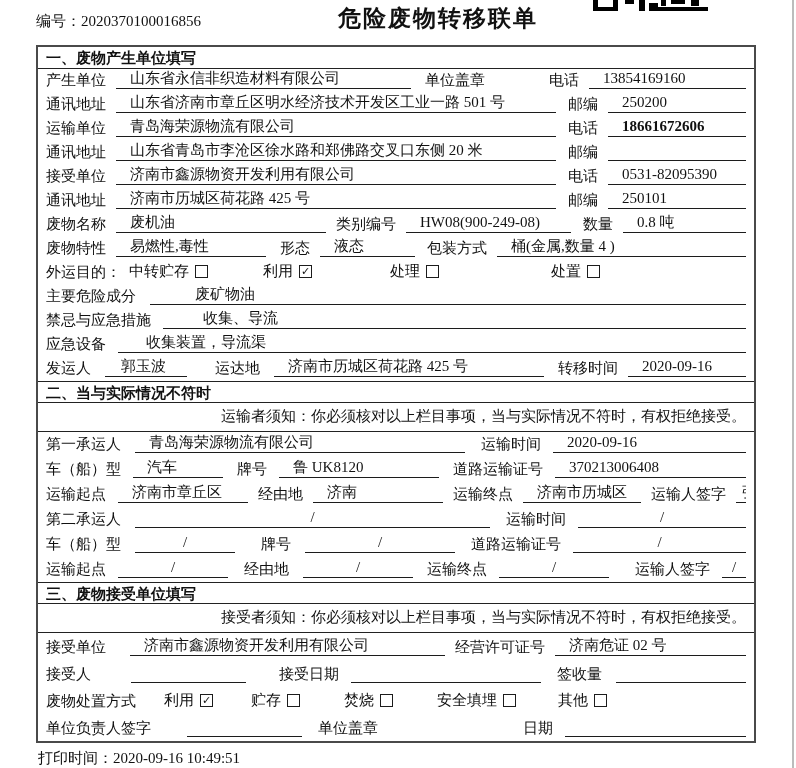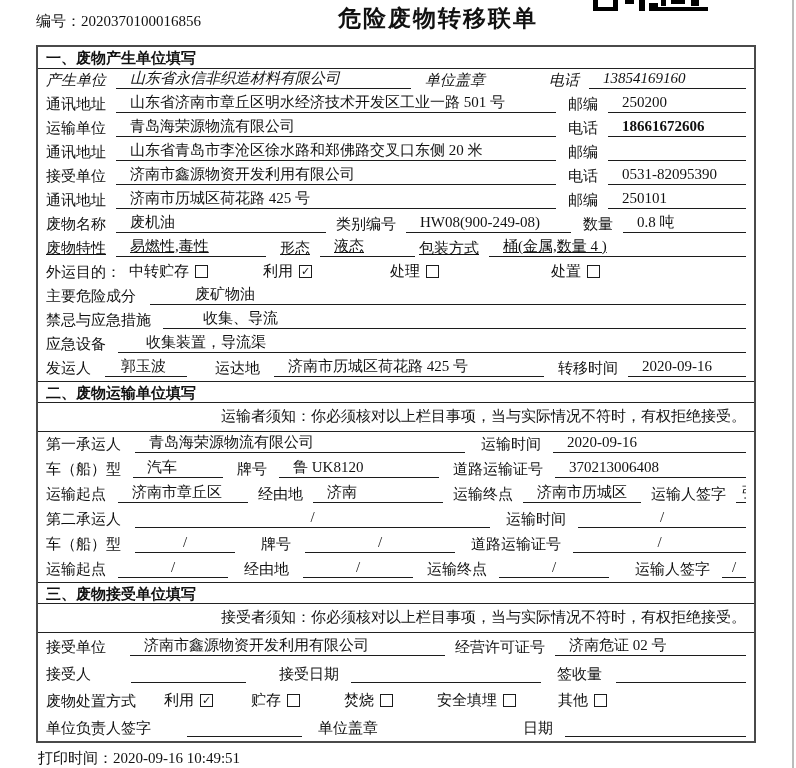--- a/index.html
+++ b/index.html
@@ -65,21 +65,21 @@
   <rect x="46" y="0" width="6" height="11"></rect>
   <rect x="56" y="3" width="9" height="8"></rect>
   <rect x="68" y="0" width="5" height="6"></rect>
   <rect x="78" y="0" width="14" height="4"></rect>
   <rect x="60" y="7" width="55" height="4"></rect>
   <rect x="98" y="0" width="8" height="6"></rect>
 </svg>
 
 <div class="form-table" id="form-table">
     <div class="sec-header">一、废物产生单位填写</div>
-    <div class="frow" style="height: 24px; font-style: italic;">
+    <div class="frow" style="height: 24px;">
       <span class="lbl">产生单位</span>
       <span class="val" style="width: 295px; margin-left: 10px;">山东省永信非织造材料有限公司</span>
       <span class="lbl" style="margin-left: 14px;">单位盖章</span>
       <span class="lbl" style="margin-left: 64px;">电话</span>
       <span class="val fill" style="margin-left: 10px;">13854169160</span>
     </div>
     <div class="frow" style="height: 24px;">
       <span class="lbl">通讯地址</span>
       <span class="val" style="width: 440px; margin-left: 10px;">山东省济南市章丘区明水经济技术开发区工业一路 501 号</span>
       <span class="lbl" style="margin-left: 12px;">邮编</span>
@@ -110,26 +110,26 @@
       <span class="val fill" style="margin-left: 10px;">250101</span>
     </div>
     <div class="frow" style="height: 24px;">
       <span class="lbl">废物名称</span>
       <span class="val" style="width: 210px; margin-left: 10px;">废机油</span>
       <span class="lbl" style="margin-left: 10px;">类别编号</span>
       <span class="val" style="width: 165px; margin-left: 10px;">HW08(900-249-08)</span>
       <span class="lbl" style="margin-left: 12px;">数量</span>
       <span class="val fill" style="margin-left: 10px;">0.8 吨</span>
     </div>
-    <div class="frow" style="height: 24px; text-decoration: underline;">
+    <div class="frow" style="height: 24px;">
       <span class="lbl">废物特性</span>
       <span class="val" style="width: 150px; margin-left: 10px;">易燃性,毒性</span>
       <span class="lbl" style="margin-left: 14px;">形态</span>
       <span class="val" style="width: 95px; margin-left: 10px;">液态</span>
-      <span class="lbl" style="margin-left: 4px;">包装方式</span>
+      <span class="lbl" style="margin-left: 12px;">包装方式</span>
       <span class="val fill" style="margin-left: 10px;">桶(金属,数量 4 )</span>
     </div>
     <div class="frow" style="height: 24px;">
       <span class="lbl">外运目的：</span>
       <span class="chk" style="margin-left: 8px;">
         <span class="chk-lbl">中转贮存</span>
         <span class="box"></span>
       </span>
       <span class="chk" style="margin-left: 55px;">
         <span class="chk-lbl">利用</span>
@@ -157,21 +157,21 @@
       <span class="val fill" style="padding-left: 28px; margin-left: 12px;">收集装置，导流渠</span>
     </div>
     <div class="frow" style="height: 24px;">
       <span class="lbl">发运人</span>
       <span class="val" style="width: 82px; padding-left: 16px; margin-left: 14px;">郭玉波</span>
       <span class="lbl" style="margin-left: 28px;">运达地</span>
       <span class="val" style="width: 270px; margin-left: 14px;">济南市历城区荷花路 425 号</span>
       <span class="lbl" style="margin-left: 14px;">转移时间</span>
       <span class="val fill" style="margin-left: 10px;">2020-09-16</span>
     </div>
-    <div class="sec-header">二、废物运输单位填写</div>
+    <div class="sec-header">二、当与实际情况不符时</div>
     <div class="frow ruled note" style="height: 29px;">
       <span class="lbl">运输者须知：你必须核对以上栏目事项，当与实际情况不符时，有权拒绝接受。</span>
     </div>
     <div class="frow" style="height: 25px;">
       <span class="lbl">第一承运人</span>
       <span class="val" style="width: 330px; margin-left: 14px;">青岛海荣源物流有限公司</span>
       <span class="lbl" style="margin-left: 16px;">运输时间</span>
       <span class="val fill" style="margin-left: 12px;">2020-09-16</span>
     </div>
     <div class="frow" style="height: 25px;">

